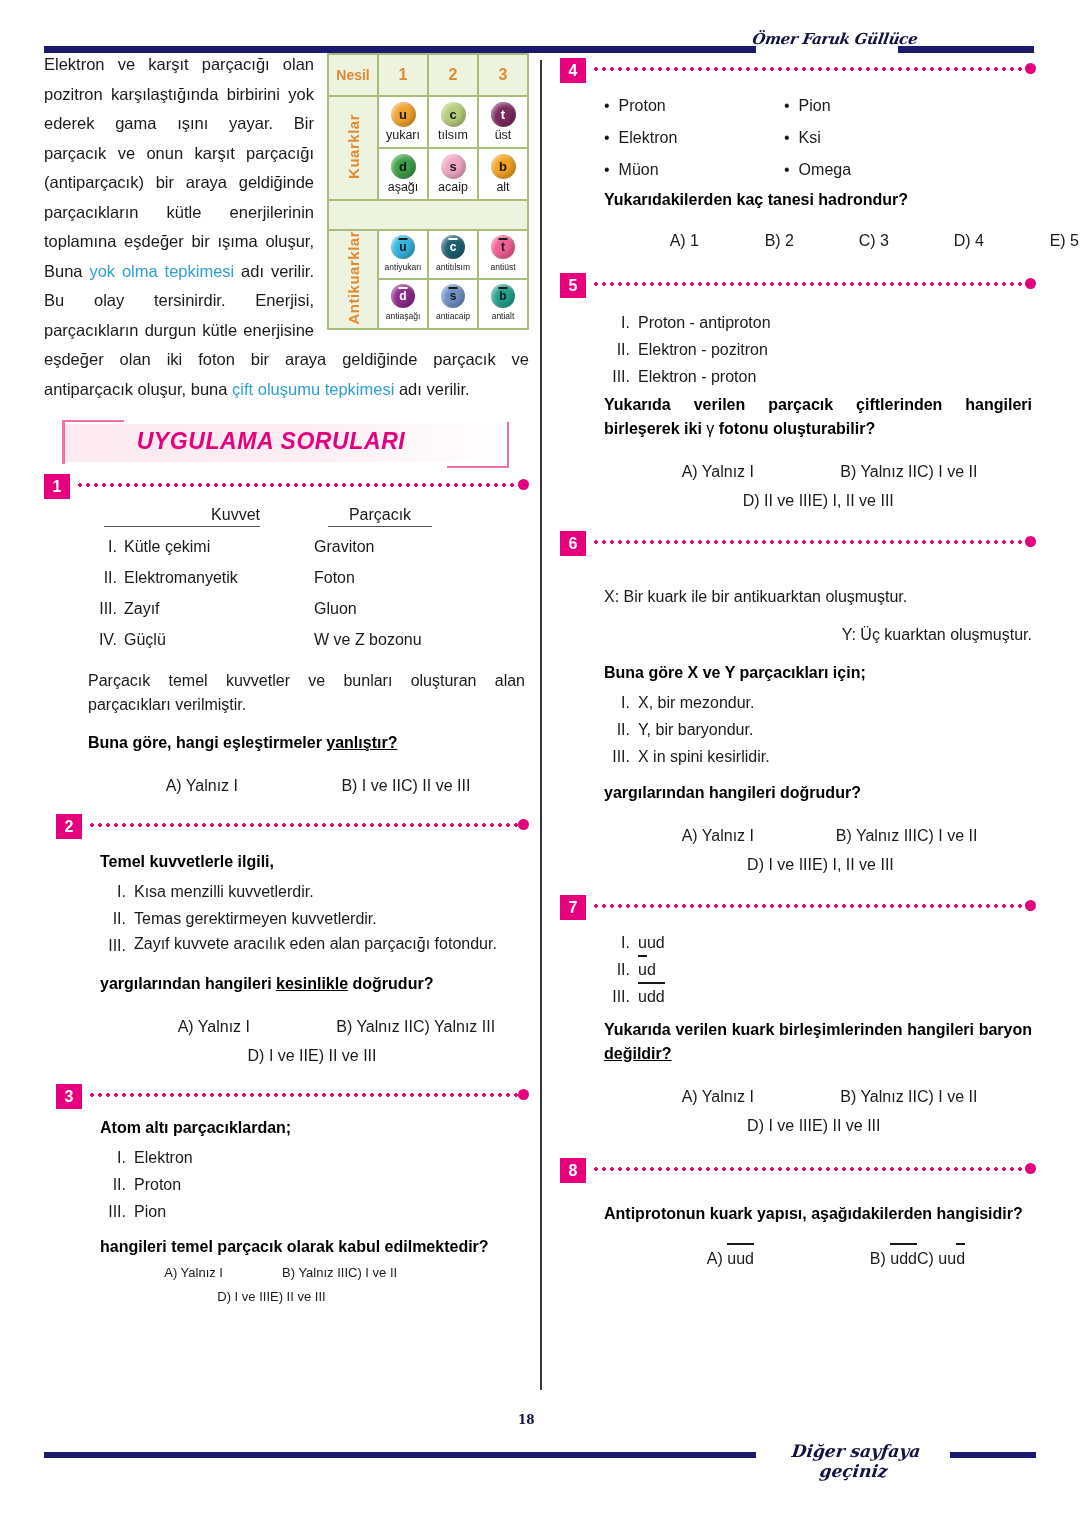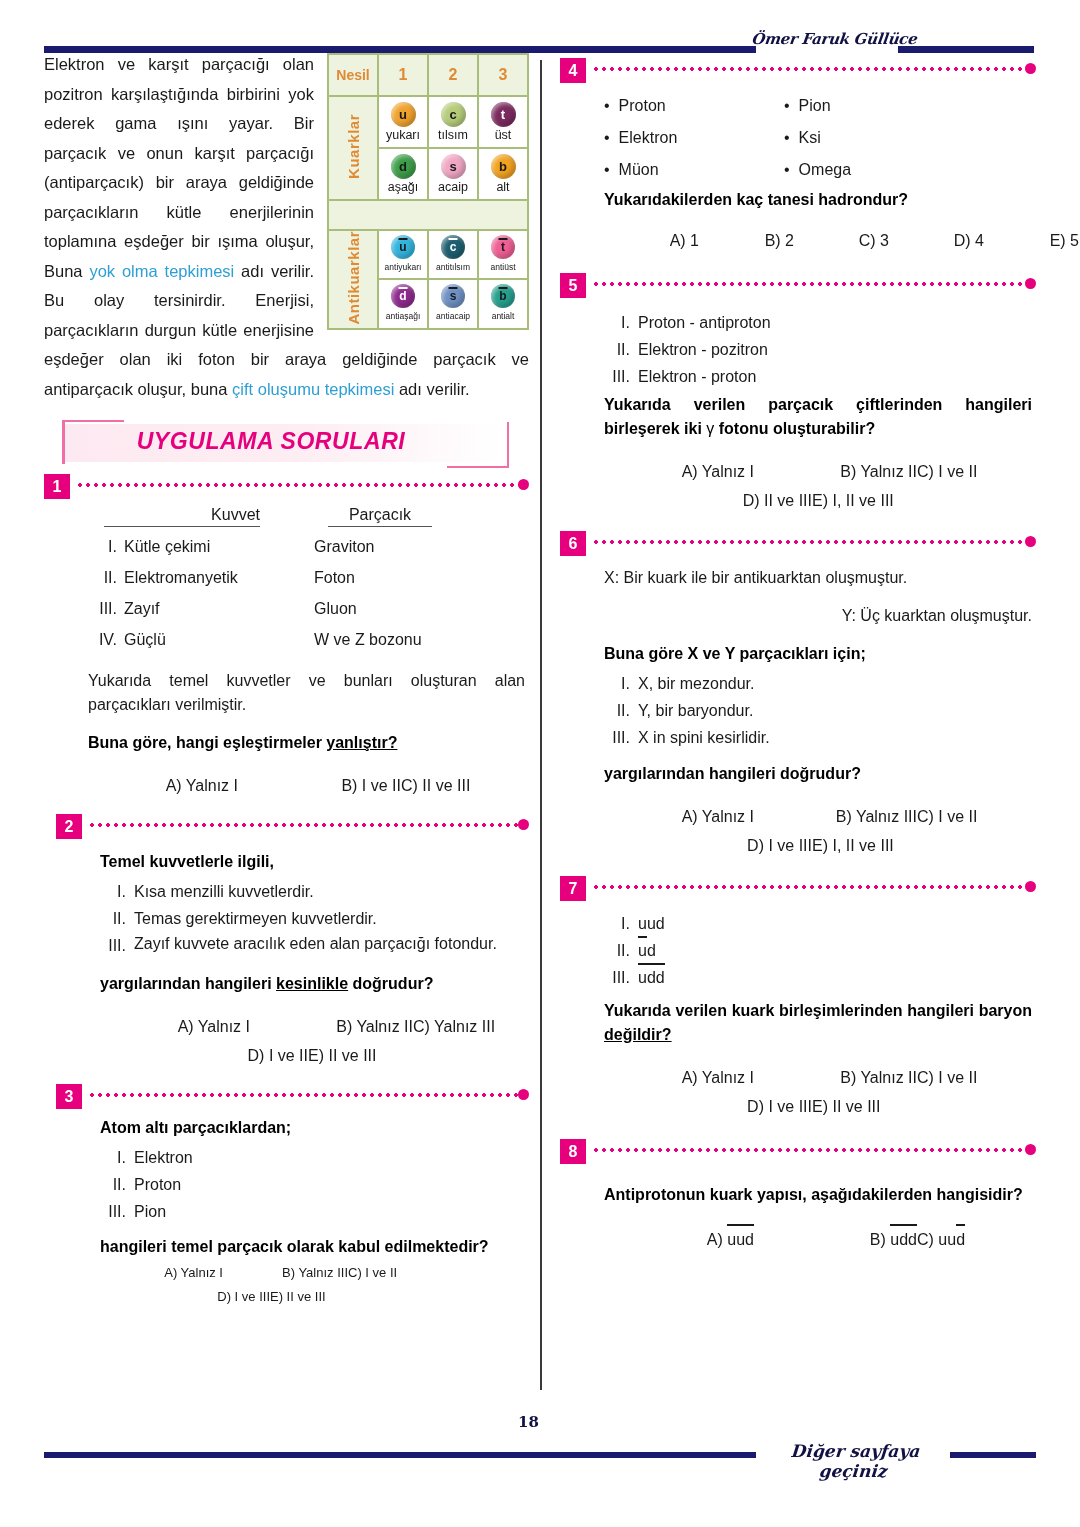--- a/index.html
+++ b/index.html
@@ -197,21 +197,21 @@
 
   .ov-char { position: relative; display: inline-block; }
   .ov-char::after {
     content: ""; position: absolute; left: 0; right: 0; top: -1px;
     height: 1.6px; background: currentColor;
   }
 
   
   #pagenum {
     position: absolute; left: 518px; top: 1413px;
-    font-family: "DejaVu Serif", serif; font-weight: bold; font-size: 15px; color: #111144;
+    font-family: "DejaVu Serif", serif; font-weight: bold; font-size: 12px; color: #111144;
   }
   #foot-rule-l {
     position: absolute; left: 44px; top: 1452px; width: 712px; height: 6px; background: #1a1a6e;
   }
   #foot-rule-r {
     position: absolute; left: 950px; top: 1452px; width: 86px; height: 6px; background: #1a1a6e;
   }
   #foot-text {
     position: absolute; left: 762px; top: 1441px; width: 186px;
     text-align: center;
@@ -348,21 +348,21 @@
           <div class="pn">III.</div>
           <div class="pa">Zayıf</div>
           <div class="pb">Gluon</div>
         </div>
         <div class="pairrow">
           <div class="pn">IV.</div>
           <div class="pa">Güçlü</div>
           <div class="pb">W ve Z bozonu</div>
         </div>
       </div>
-      <div class="plain just" style="margin-top:14px;">Yukarıda temel kuvvetler ve bunları oluşturan alan parçacıkları verilmiştir.</div>
+      <div class="plain just" style="margin-top:14px;">Parçacık temel kuvvetler ve bunları oluşturan alan parçacıkları verilmiştir.</div>
       <div class="stem" style="margin-top:14px;"><span>Buna göre, hangi eşleştirmeler </span><span class="u">yanlıştır?</span></div>
       <div class="opts r3">
         <div class="optrow first">
           <div class="o">A) Yalnız I</div>
           <div class="o">B) I ve II</div>
           <div class="o">C) II ve III</div>
         </div>
       </div>
     </div>
   </div>
@@ -513,21 +513,21 @@
     </div>
   </div>
 
   <div class="q" style="margin-top:16px;">
     <div class="qhead">
       <div class="qnum">6</div>
       <div class="qdots"></div>
       <div class="qdot-end"></div>
     </div>
     <div class="qbody">
-      <div class="plain" style="margin-top:9px;">X: Bir kuark ile bir antikuarktan oluşmuştur.</div>
+      <div class="plain" style="margin-top:28px;">X: Bir kuark ile bir antikuarktan oluşmuştur.</div>
       <div class="plain" style="margin-top:14px;text-align:right;">Y: Üç kuarktan oluşmuştur.</div>
       <div class="stem" style="margin-top:14px;">Buna göre X ve Y parçacıkları için;</div>
       <div class="rlist">
         <div class="rrow">
           <div class="rnum">I.</div>
           <div class="rtxt">X, bir mezondur.</div>
         </div>
         <div class="rrow">
           <div class="rnum">II.</div>
           <div class="rtxt">Y, bir baryondur.</div>

